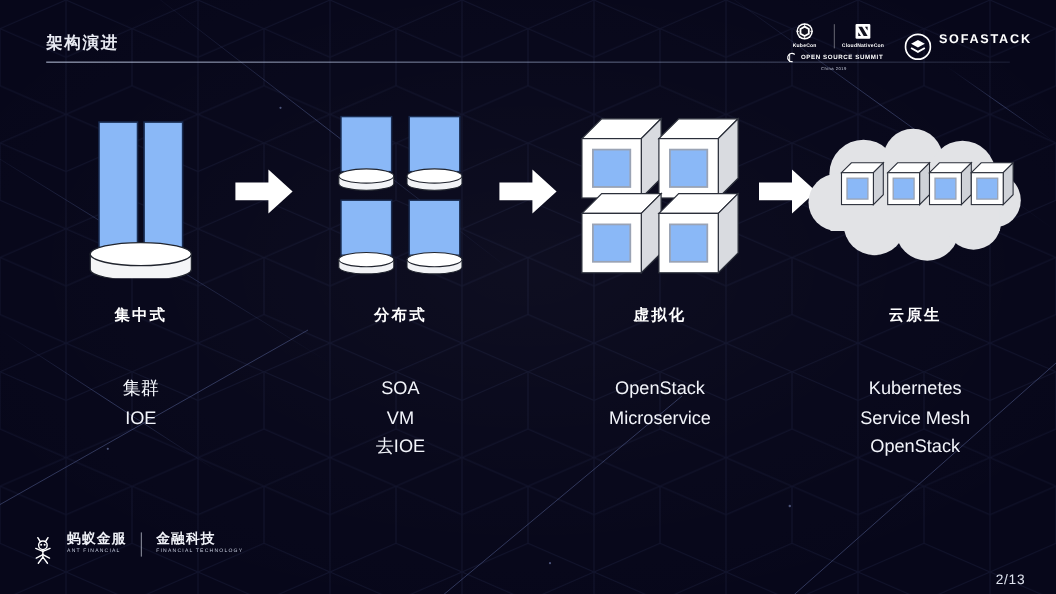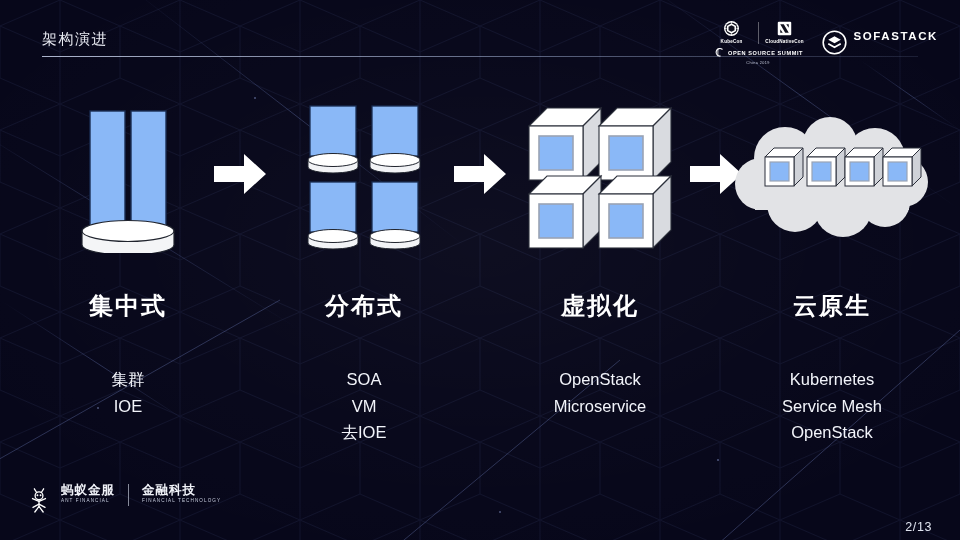--- a/index.html
+++ b/index.html
@@ -18,21 +18,21 @@
     background:
       radial-gradient(ellipse 700px 420px at 50% 45%, #0d0d24 0%, #08081a 55%, #050510 100%);
     overflow:hidden;
   }
   .bg-svg { position:absolute; inset:0; width:960px; height:540px; }
 
   
   .header { position:absolute; left:0; top:0; width:960px; height:78px; }
   .title {
     position:absolute; left:42px; top:30px;
-    font-size:15px; letter-spacing:1.5px; color:#e8eaf2; font-weight:400;
+    font-size:15px; letter-spacing:1.5px; color:#e8eaf2; font-weight:700;
   }
   .title-rule {
     position:absolute; left:42px; top:56px; width:876px; height:1px;
     background:linear-gradient(to right, rgba(200,210,235,.85) 0%, rgba(160,175,210,.55) 55%, rgba(120,135,175,.18) 100%);
   }
 
   
   .logos { position:absolute; right:22px; top:20px; display:flex; align-items:center; gap:14px; }
   .kcluster { display:flex; flex-direction:column; align-items:center; gap:1px; }
   .kc-row { display:flex; align-items:flex-start; gap:0; }
@@ -43,21 +43,21 @@
   .oss-row { display:flex; align-items:center; gap:2px; margin-top:1px; }
   .oss-text { font-size:5.6px; font-weight:bold; letter-spacing:.55px; color:#fff; white-space:nowrap; }
   .oss-sub { font-size:3.8px; color:#c7ccdd; letter-spacing:.4px; margin-top:1px; }
   .sofa { display:flex; gap:7px; }
   .sofa-text { font-size:11.5px; font-weight:bold; letter-spacing:1.6px; color:#ffffff; }
 
   
   .stage { position:absolute; left:0; top:90px; width:960px; height:360px; }
   .col { position:absolute; top:0; width:232px; text-align:center; }
   .col-art { height:175px; display:flex; align-items:center; justify-content:center; }
-  .col-title { margin-top:25px; font-size:24px; font-weight:bold; letter-spacing:2px; color:#ffffff; }
+  .col-title { margin-top:13px; font-size:14px; font-weight:bold; letter-spacing:2px; color:#ffffff; }
   .col-items { margin-top:44px; }
   .col-item { font-size:16.5px; line-height:26.5px; color:#f2f4fa; font-weight:400; }
 
   .arrow { position:absolute; top:62px; width:56px; height:44px; }
 
   
   .footer-logo { position:absolute; left:26px; bottom:26px; display:flex; gap:9px; }
   .ant-mark { width:26px; height:30px; }
   .ant-txt-block { display:flex; flex-direction:column; line-height:1; }
   .ant-cn { font-size:12.5px; font-weight:bold; letter-spacing:1px; color:#f0f2f8; }

